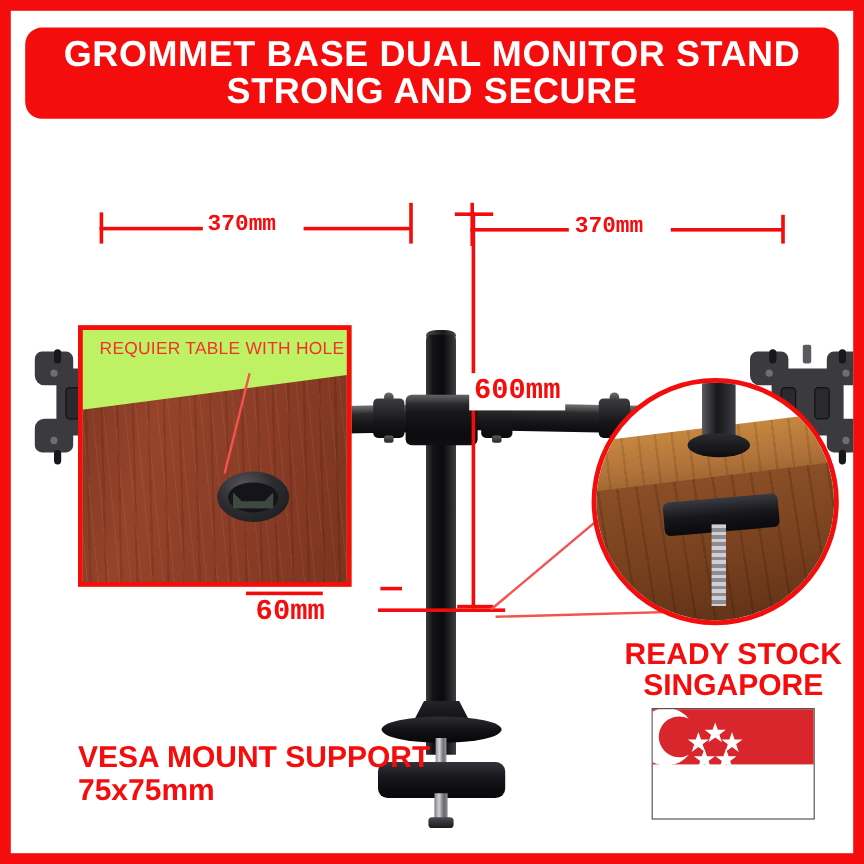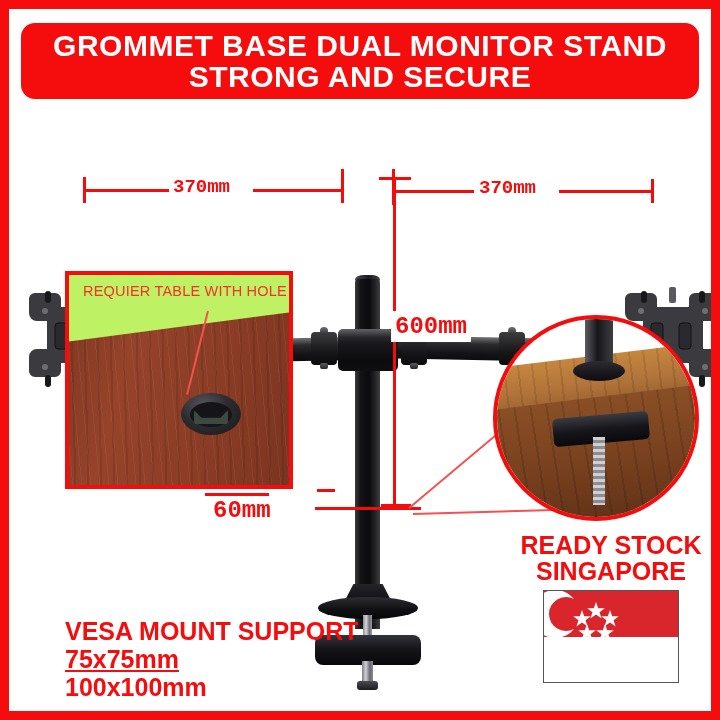--- a/index.html
+++ b/index.html
@@ -148,21 +148,21 @@
   #sgT2{font-size:25px;}
   #flag{position:relative;margin:6px auto 0;width:136px;height:93px;
         border:1px solid #555;box-sizing:border-box;background:#fff;}
   #flagRed{position:absolute;left:0;top:0;width:100%;height:50%;background:#d8262c;}
   #flag svg{position:absolute;left:0;top:0;}
 
   
   #vesaText{position:absolute;left:56px;top:608px;}
   #vesaText div{color:#f50c0c;font-weight:bold;white-space:nowrap;line-height:1.12;}
   #vt1{font-size:25px;}
-  #vt2{font-size:25px;text-decoration:underline;}
+  #vt2{font-size:25px;}
   #vt3{font-size:25px;}
 </style>
 </head>
 <body>
 
 <div id="poster">
 
   <div id="banner">
     <div class="line l1">GROMMET BASE DUAL MONITOR STAND</div>
     <div class="line l2">STRONG AND SECURE</div>
@@ -314,16 +314,15 @@
             <polygon points="61,33 63.2,39.2 69.8,39.2 64.5,43.2 66.6,49.6 61,45.6 55.4,49.6 57.5,43.2 52.2,39.2 58.8,39.2"></polygon>
           </g>
         </g>
       </svg>
     </div>
   </div>
 
   <div id="vesaText">
     <div id="vt1">VESA MOUNT SUPPORT</div>
     <div id="vt2">75x75mm</div>
-    <div id="vt3">100x100mm</div>
   </div>
 
 </div>
 
 </body></html>

